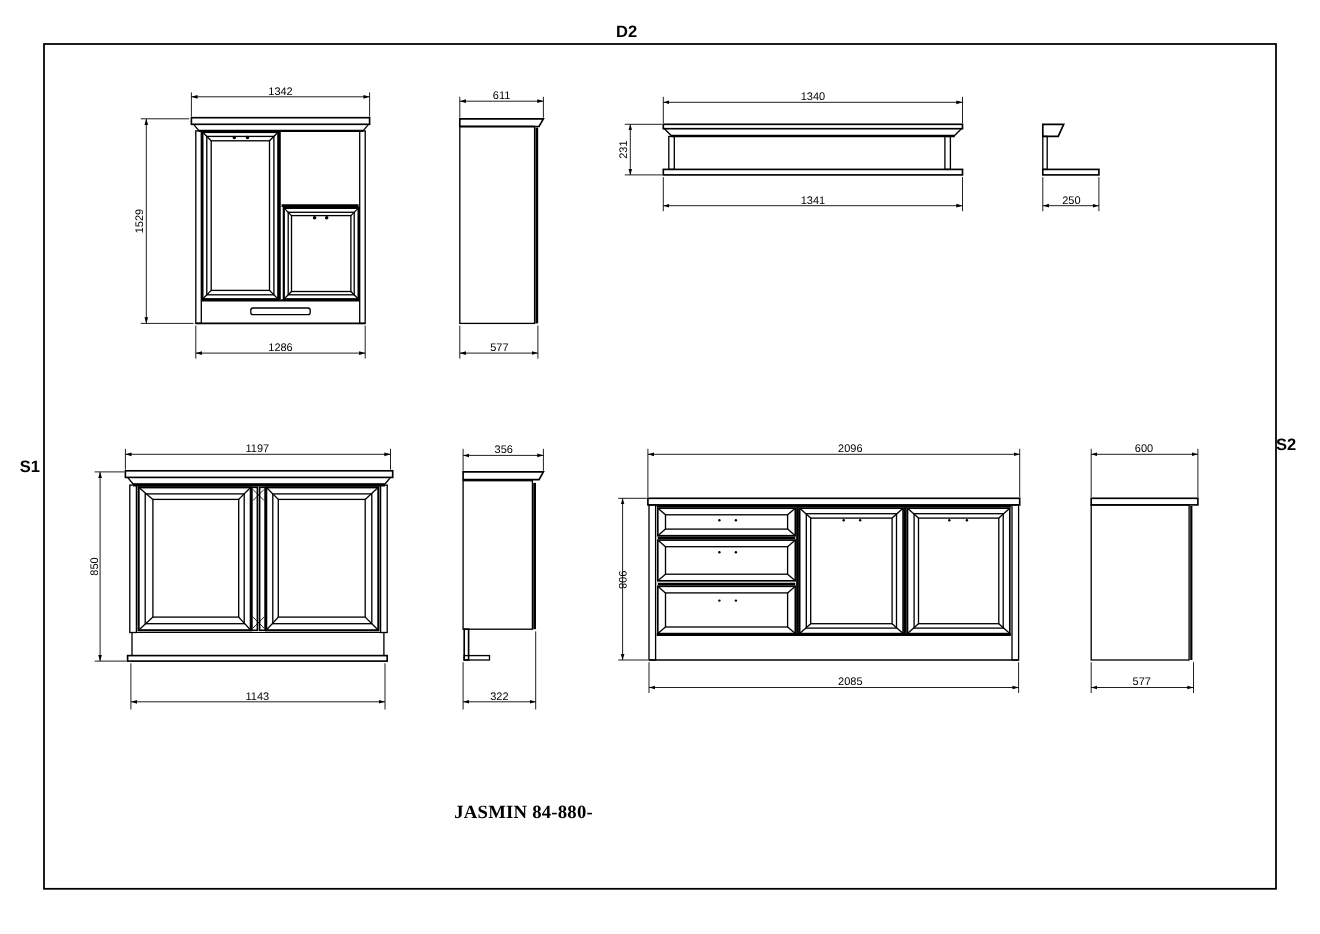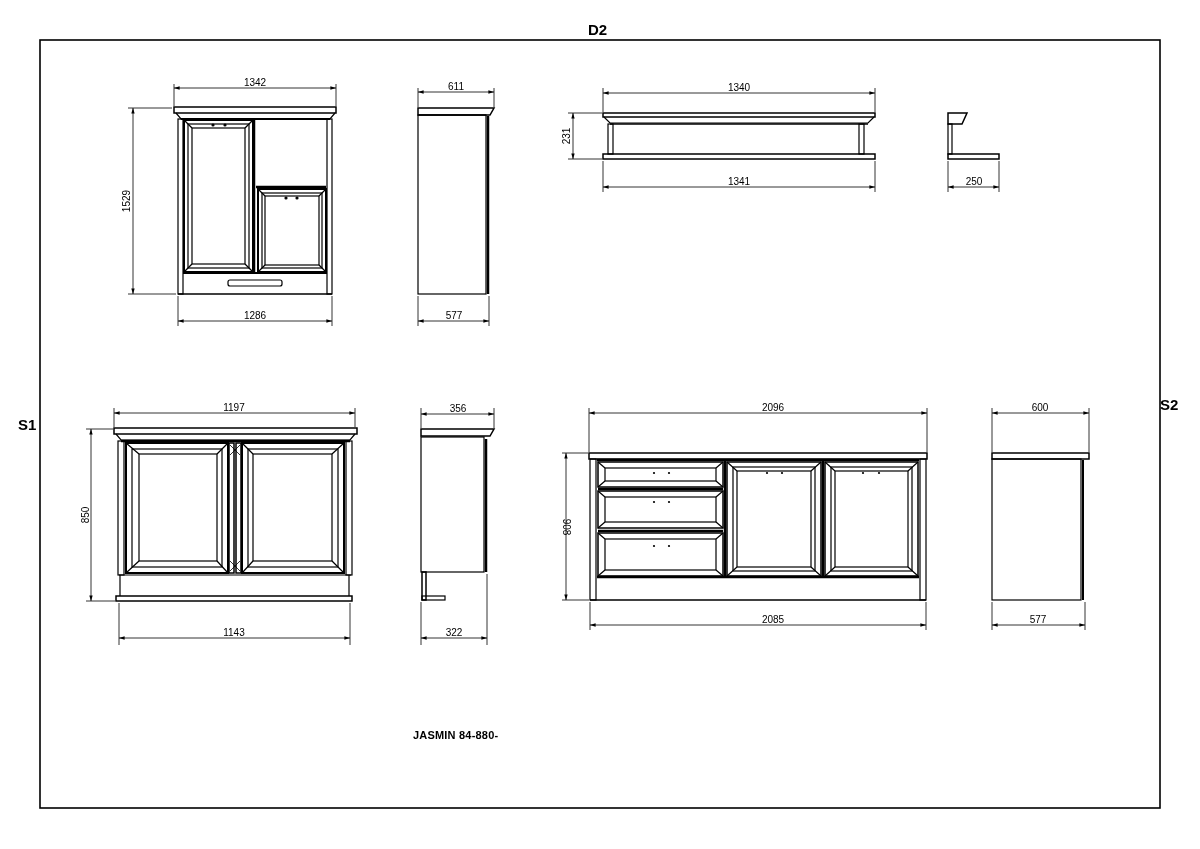--- a/index.html
+++ b/index.html
@@ -1,19 +1,19 @@
 <!DOCTYPE html>
 <html><head>
 <meta charset="utf-8">
 <style>
   html, body { margin: 0; padding: 0; background: #ffffff; }
   body { width: 1200px; height: 849px; position: relative; overflow: hidden; font-family: "Liberation Sans", sans-serif; }
   #sheet { position: absolute; left: 0; top: 0; width: 1200px; height: 849px; }
   .lbl { position: absolute; font-family: "Liberation Sans", sans-serif; font-weight: bold; color: #000; font-size: 15px; }
-  .title { position: absolute; left: 413px; top: 729px; font-family: Liberation Sans, sans-serif; font-weight: bold; font-size: 11px; color: #000; letter-spacing: 0.2px; }
+  .title { position: absolute; left: 413px; top: 729px; font-family: Liberation Serif, serif; font-weight: bold; font-size: 17px; color: #000; letter-spacing: 0.2px; }
   svg text { font-family: "Liberation Sans", sans-serif; }
 </style>
 </head>
 <body>
 
 <div id="sheet">
 <svg width="1200" height="849" viewBox="0 0 1200 849" xmlns="http://www.w3.org/2000/svg">
   <defs>
     <marker id="arr" viewBox="0 0 10 10" refX="10" refY="5" markerWidth="7" markerHeight="7" orient="auto-start-reverse">
       <path d="M0,2 L10,5 L0,8 z" fill="#000"></path>
@@ -276,18 +276,18 @@
     <line x1="992" y1="413" x2="1089" y2="413" marker-start="url(#arr)" marker-end="url(#arr)"></line>
     <line x1="992" y1="602" x2="992" y2="630"></line>
         <line x1="1085" y1="602" x2="1085" y2="630"></line>
     <line x1="992" y1="625" x2="1085" y2="625" marker-start="url(#arr)" marker-end="url(#arr)"></line>
   </g>
   <text x="1040" y="411" font-size="10" text-anchor="middle">600</text>
   <text x="1038" y="623" font-size="10" text-anchor="middle">577</text>
 </svg>
 </div>
 
-<div class="lbl" style="left:588px; top:21px;">D2</div>
+<div class="lbl" style="left:560px; top:21px;">D2</div>
 <div class="lbl" style="left:588px; top:854px;">D1</div>
 <div class="lbl" style="left:18px; top:416px;">S1</div>
 <div class="lbl" style="left:1160px; top:396px;">S2</div>
 
 <div class="title">JASMIN 84-880-</div>
 
 </body></html>

